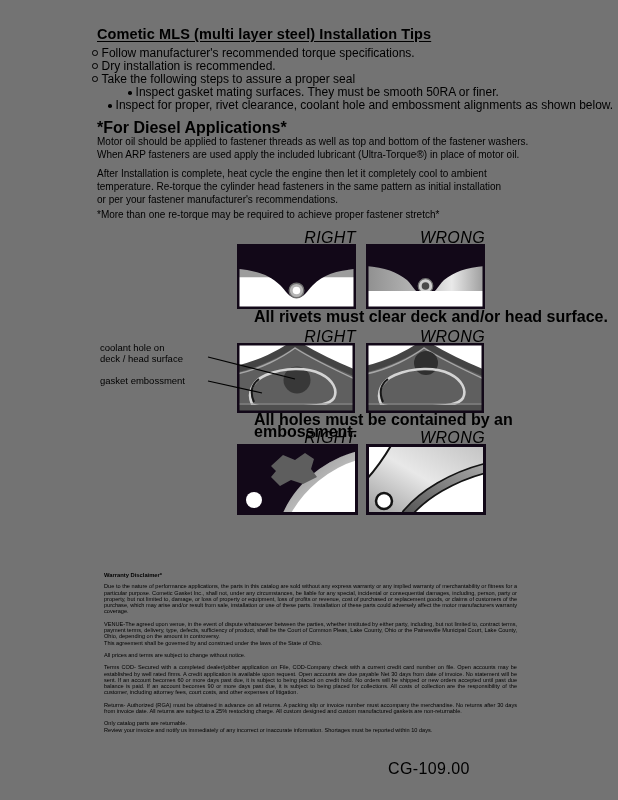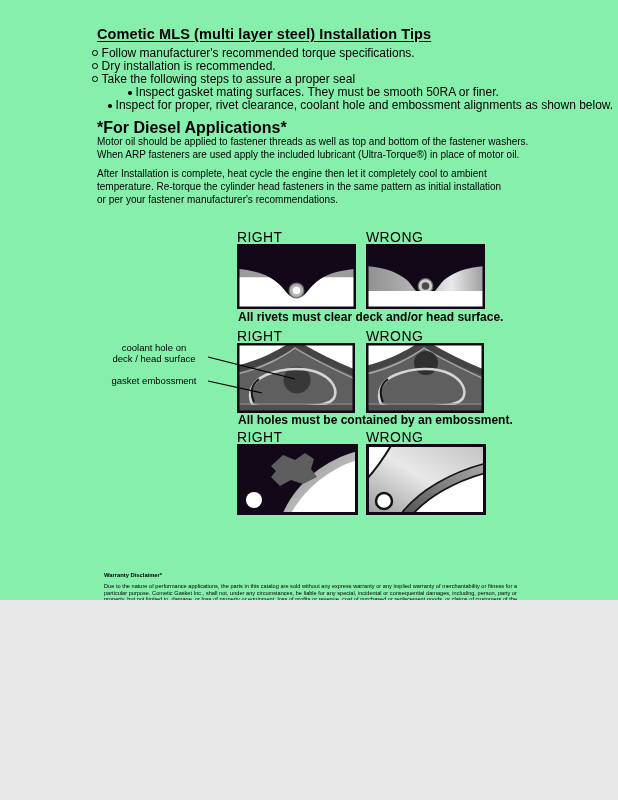--- a/index.html
+++ b/index.html
@@ -1,27 +1,27 @@
 <!DOCTYPE html>
 <html><head>
 <meta charset="utf-8">
 <style>
   html,body{margin:0;padding:0;background:#e8e8e8;}
-  .page{position:relative;width:618px;height:600px;background:#86efac;overflow:hidden;
+  .page{position:relative;width:618px;height:800px;background:#737373;overflow:hidden;
         font-family:"Liberation Sans",sans-serif;color:#000;}
   .abs{position:absolute;}
   .title{font-size:14.5px;font-weight:bold;text-decoration:underline;text-underline-offset:2px;letter-spacing:.1px;}
   .bullet-row{display:flex;align-items:baseline;font-size:12px;white-space:nowrap;}
   .obullet{width:3.6px;height:3.6px;border:1px solid #000;border-radius:50%;display:inline-block;margin-right:4px;position:relative;top:-1.5px;flex:0 0 auto;}
   .fbullet{width:3.6px;height:3.6px;background:#000;border-radius:50%;display:inline-block;margin-right:4px;position:relative;top:-1.5px;flex:0 0 auto;}
   .heading{font-size:16px;font-weight:bold;}
   .para{font-size:10px;line-height:13px;white-space:pre-line;width:445px;}
-  .rw-label{font-size:14px;letter-spacing:.4px;text-align:left;width:119px;}
-  .caption{font-size:12px;font-weight:bold;line-height:12px;white-space:pre-line;}
-  .side-label{font-size:9.5px;line-height:10.5px;text-align:center;width:108px;}
+  .rw-label{font-size:16px;letter-spacing:.4px;text-align:right;width:119px;font-style:italic;}
+  .caption{font-size:16px;font-weight:bold;line-height:12px;white-space:pre-line;margin-left:16px;}
+  .side-label{font-size:9.5px;line-height:10.5px;text-align:left;width:108px;}
   .legal{font-size:5.6px;line-height:6.3px;width:413px;}
   .legal h4{font-size:5.8px;margin:0 0 5px 0;}
   .legal p{margin:0 0 6px 0;text-align:justify;white-space:pre-line;}
   .footer-code{font-size:16px;letter-spacing:.4px;}
   svg{display:block;}
 </style>
 </head>
 <body>
 
 <div class="page">
@@ -48,20 +48,21 @@
     <span class="fbullet"></span>
     <span>Inspect for proper, rivet clearance, coolant hole and embossment alignments as shown below.</span>
   </div>
 
   <div class="abs heading" style="left:97px;top:119px;">*For Diesel Applications*</div>
   <div class="abs para" style="left:97px;top:135px;">Motor oil should be applied to fastener threads as well as top and bottom of the fastener washers.
 When ARP fasteners are used apply the included lubricant (Ultra-Torque®) in place of motor oil.</div>
   <div class="abs para" style="left:97px;top:167px;">After Installation is complete, heat cycle the engine then let it completely cool to ambient
 temperature. Re-torque the cylinder head fasteners in the same pattern as initial installation
 or per your fastener manufacturer's recommendations.</div>
+  <div class="abs para" style="left:97px;top:208px;">*More than one re-torque may be required to achieve proper fastener stretch*</div>
 
   <div class="abs rw-label" style="left:237px;top:229px;">RIGHT</div>
   <div class="abs rw-label" style="left:366px;top:229px;">WRONG</div>
 
   <svg class="abs" style="left:237px;top:244px;" width="119" height="65" viewBox="0 0 119 65">
     <rect width="119" height="65" fill="#ffffff"></rect>
     <rect y="25.5" width="119" height="8" fill="#9c9c9c"></rect>
     <rect y="33.5" width="119" height="31.5" fill="#ffffff"></rect>
     <path d="M0,0 H119 V25 C99,26.5 86,31 76,41 C70,47 67,54 59.5,54 C52,54 49,47 43,41 C33,31 20,26.5 0,25 Z" fill="#120818"></path>
     <circle cx="59.5" cy="46.5" r="7.3" fill="#b5b5b5" stroke="#6e6e6e" stroke-width="1.4"></circle>

